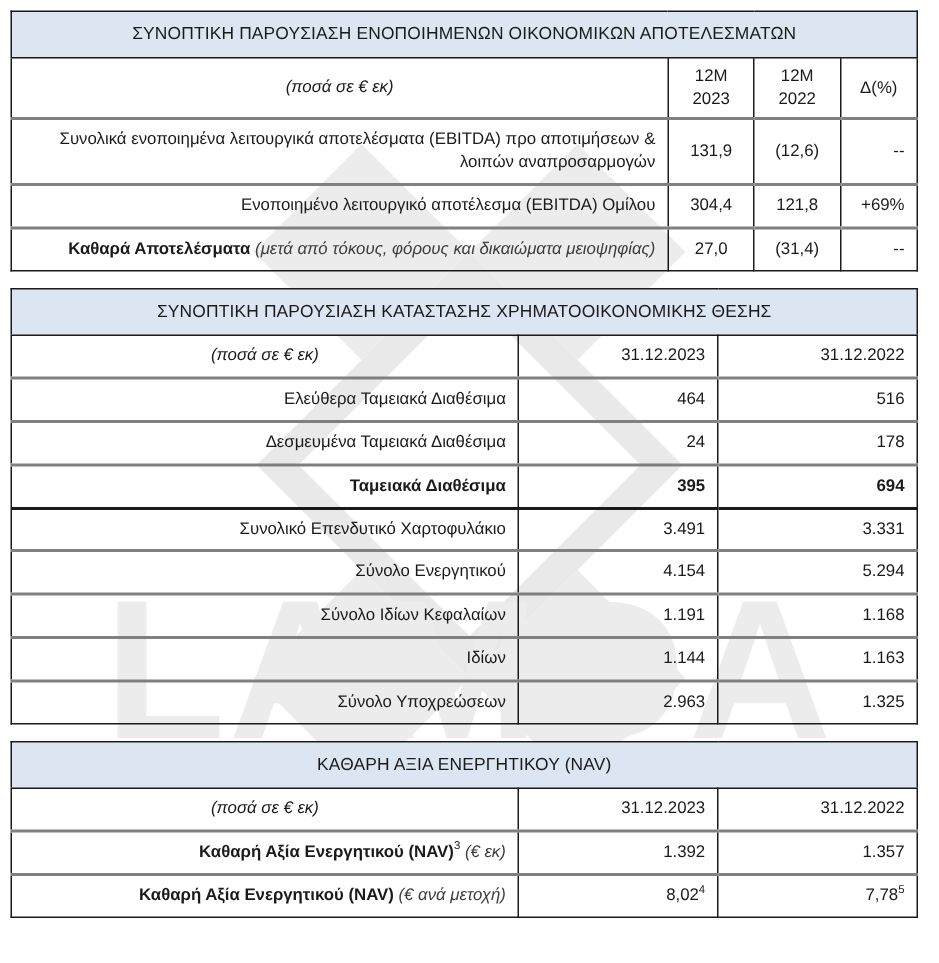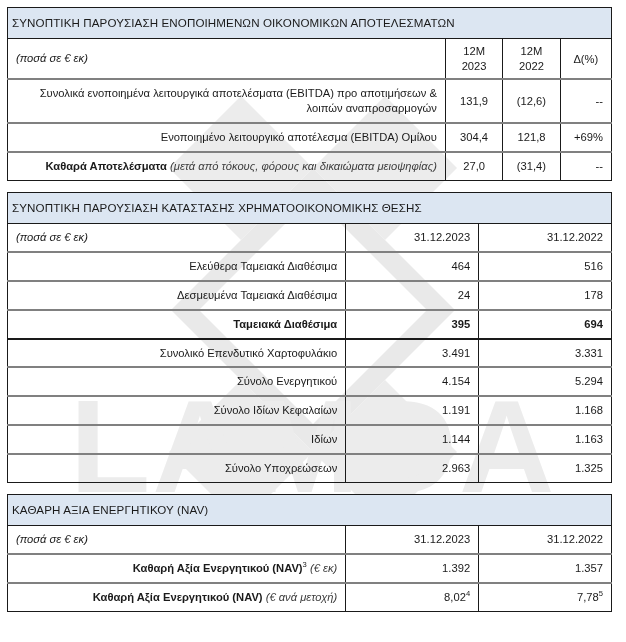--- a/index.html
+++ b/index.html
@@ -55,42 +55,42 @@
     font-size: 11.2px;
     line-height: 1.33;
     color: #1a1a1a;
     vertical-align: middle;
     background: transparent;
   }
 
   
   tr.banner td {
     background: #dce6f2;
-    text-align: left;
+    text-align: center;
     font-size: 11.6px;
     font-weight: 400;
     color: #1a1a1a;
     padding: 7px 4px 8px;
     border-top: none;
     border-bottom: 1.5px solid #1a1a1a;
     border-left: none;
     border-right: none;
     letter-spacing: 0.1px;
     margin-top: 19px;
   }
 
   
   tr.subhead td {
     border-top: none;
     border-bottom: 2px solid #808080;
     font-size: 11.2px;
   }
   tr.subhead td.units {
     font-style: italic;
-    text-align: left;
+    text-align: center;
   }
   tr.subhead td.yr {
     text-align: center;
     line-height: 1.28;
     padding: 5px 6px;
   }
   tr.subhead td.dt {
     text-align: right;
   }
 

